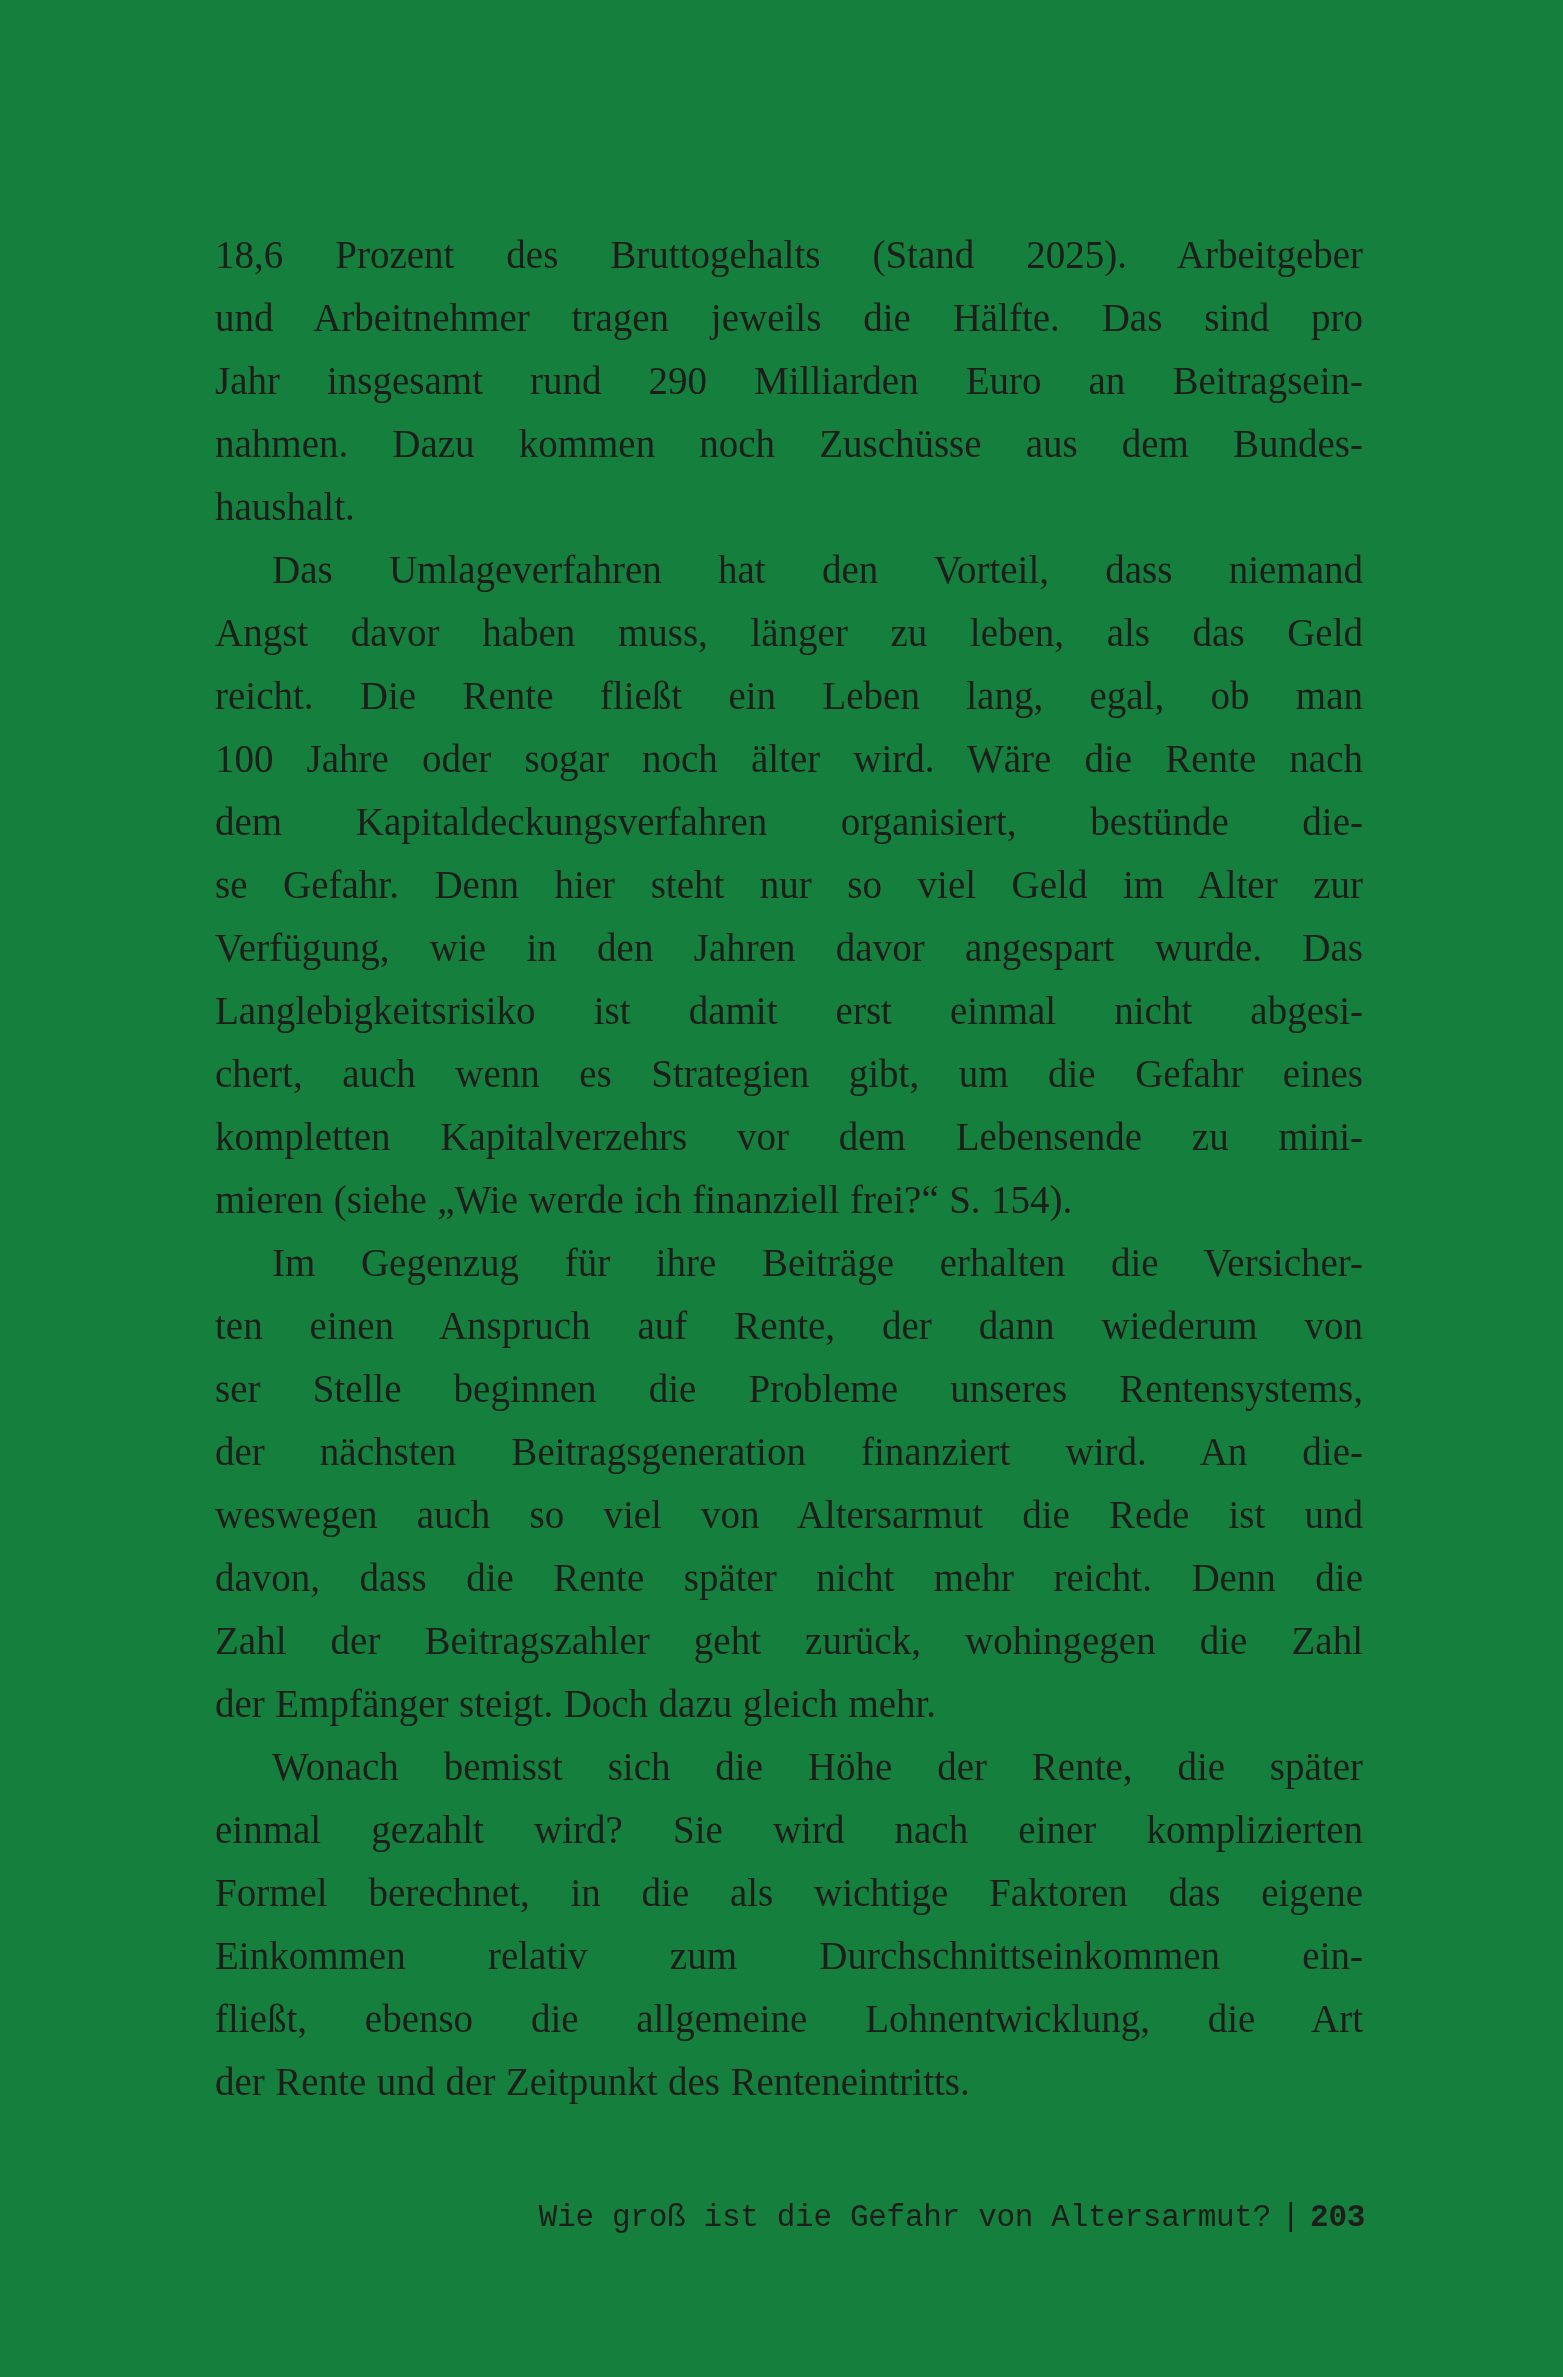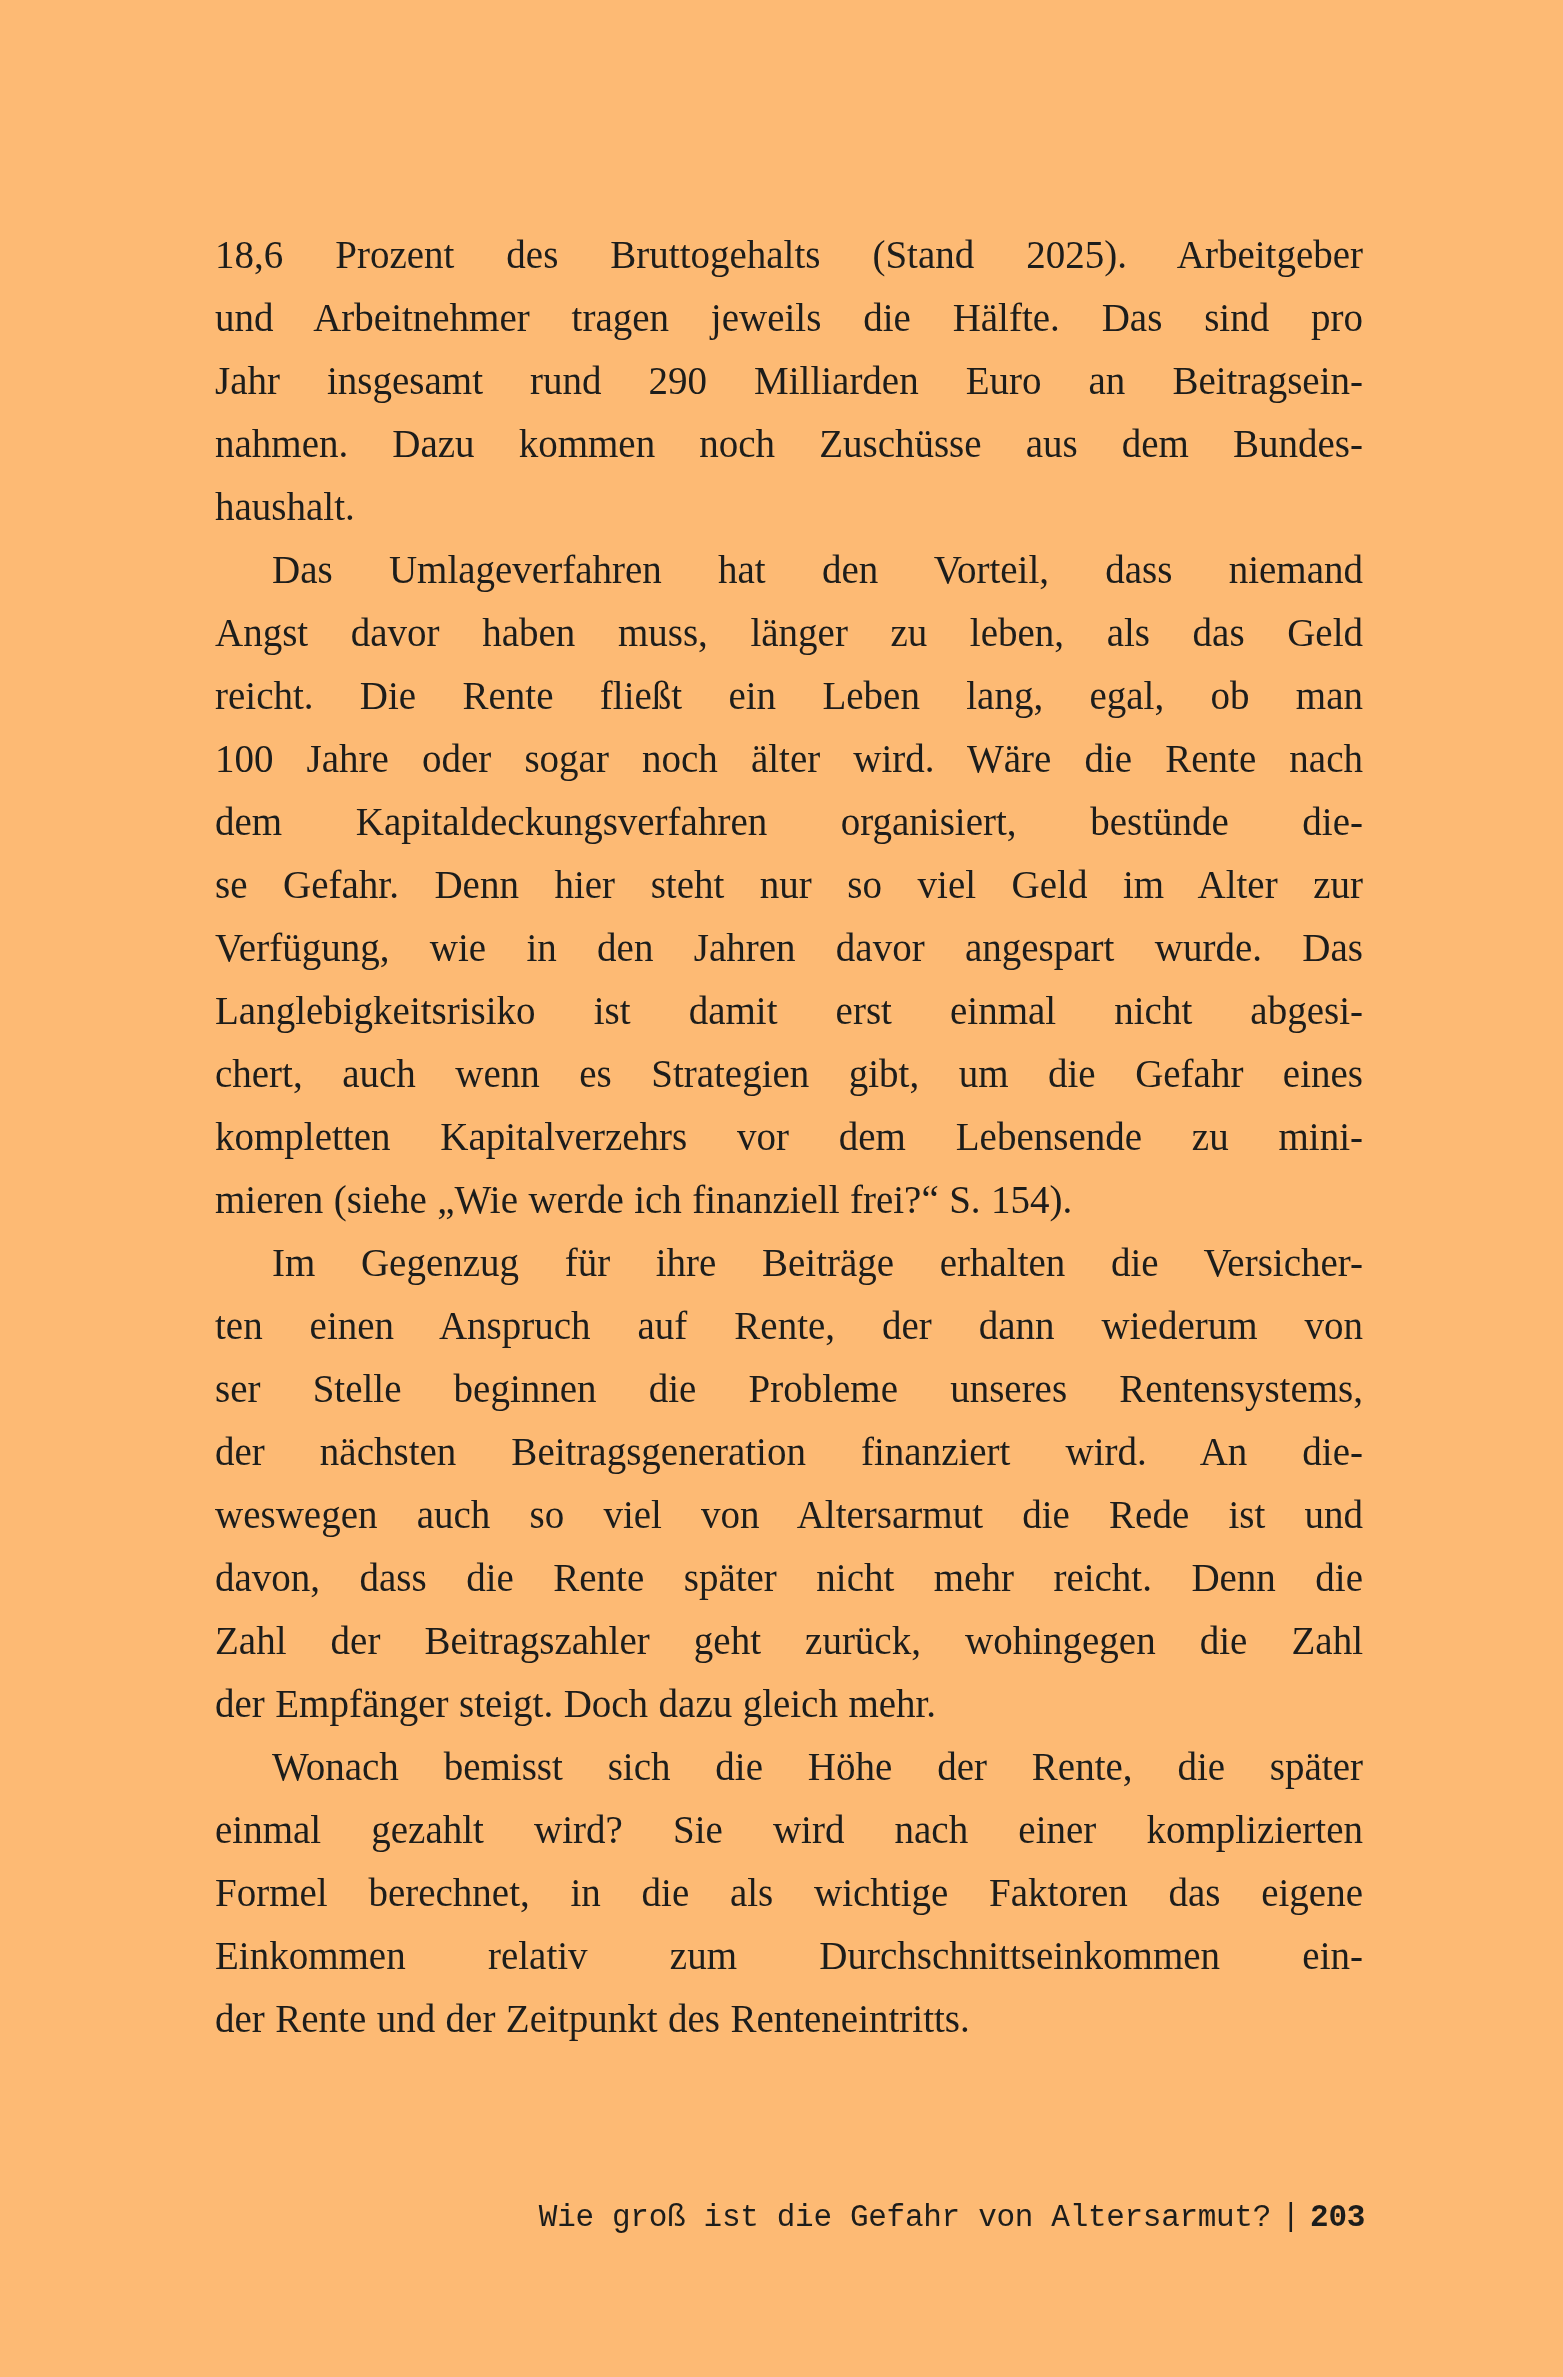--- a/index.html
+++ b/index.html
@@ -4,21 +4,21 @@
 <style>
   html, body {
     margin: 0;
     padding: 0;
     background: #e8e8e8;
   }
   .page {
     position: relative;
     width: 1564px;
     height: 2377px;
-    background: #fdba74;
+    background: #15803d;
     overflow: hidden;
     font-kerning: normal;
   }
   .text-block {
     position: absolute;
     left: 215px;
     top: 223px;
     width: 1148px;
     font-family: "Liberation Serif", "DejaVu Serif", serif;
     font-size: 39px;
@@ -93,20 +93,21 @@
         <div class="line">weswegen auch so viel von Altersarmut die Rede ist und</div>
         <div class="line">davon, dass die Rente später nicht mehr reicht. Denn die</div>
         <div class="line">Zahl der Beitragszahler geht zurück, wohingegen die Zahl</div>
         <div class="line last">der Empfänger steigt. Doch dazu gleich mehr.</div>
       </div>
       <div class="para indent">
         <div class="line">Wonach bemisst sich die Höhe der Rente, die später</div>
         <div class="line">einmal gezahlt wird? Sie wird nach einer komplizierten</div>
         <div class="line">Formel berechnet, in die als wichtige Faktoren das eigene</div>
         <div class="line">Einkommen relativ zum Durchschnittseinkommen ein-</div>
+        <div class="line">fließt, ebenso die allgemeine Lohnentwicklung, die Art</div>
         <div class="line last">der Rente und der Zeitpunkt des Renteneintritts.</div>
       </div>
     </div>
 
   <div class="footer">
     <span>Wie groß ist die Gefahr von Altersarmut?</span><span class="sep">|</span><span class="pagenum">203</span>
   </div>
 
 </div>
 

